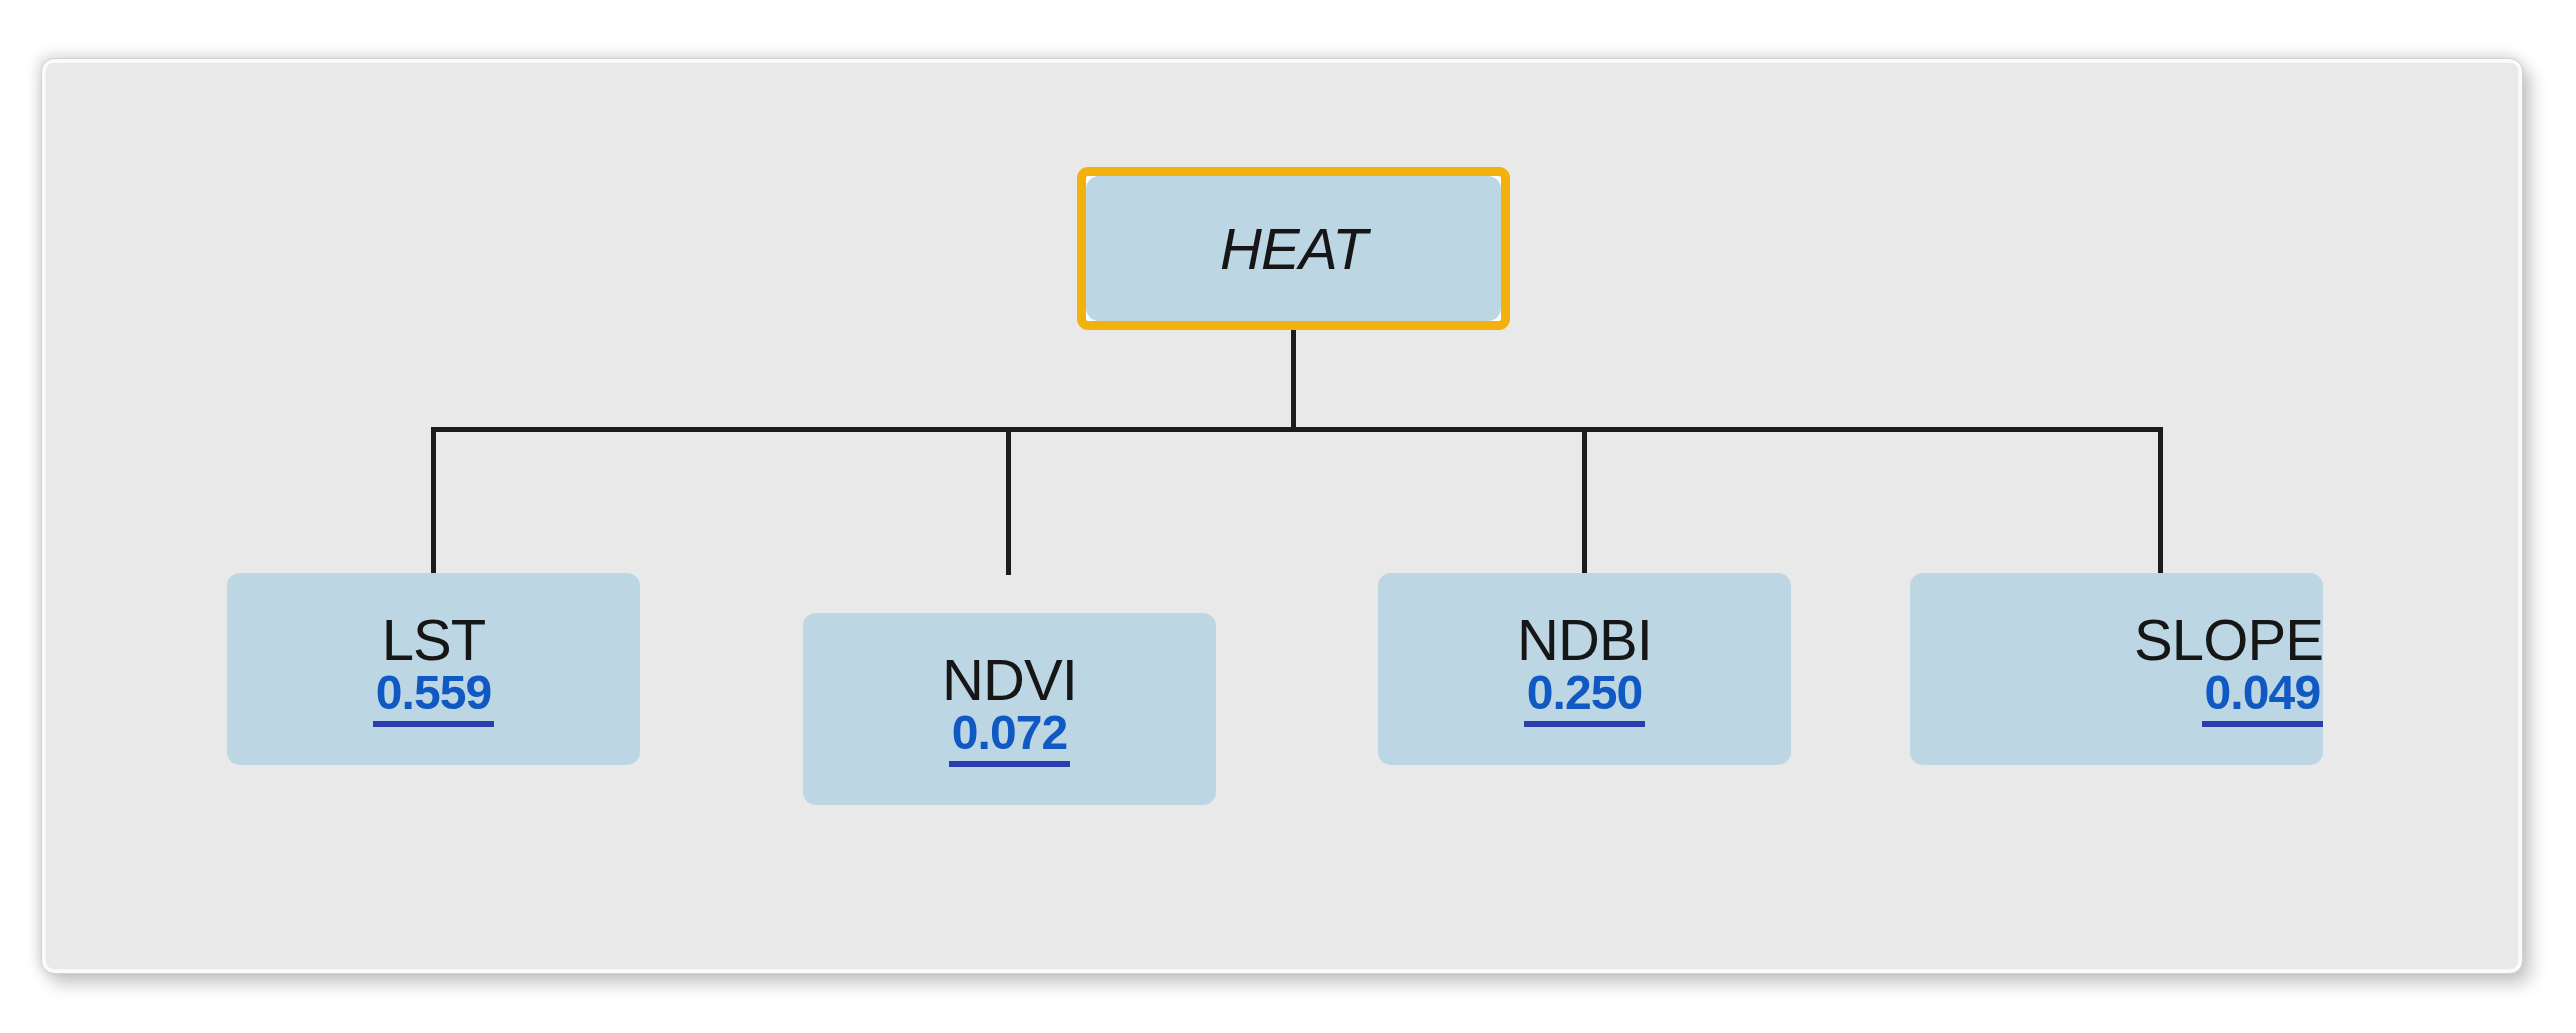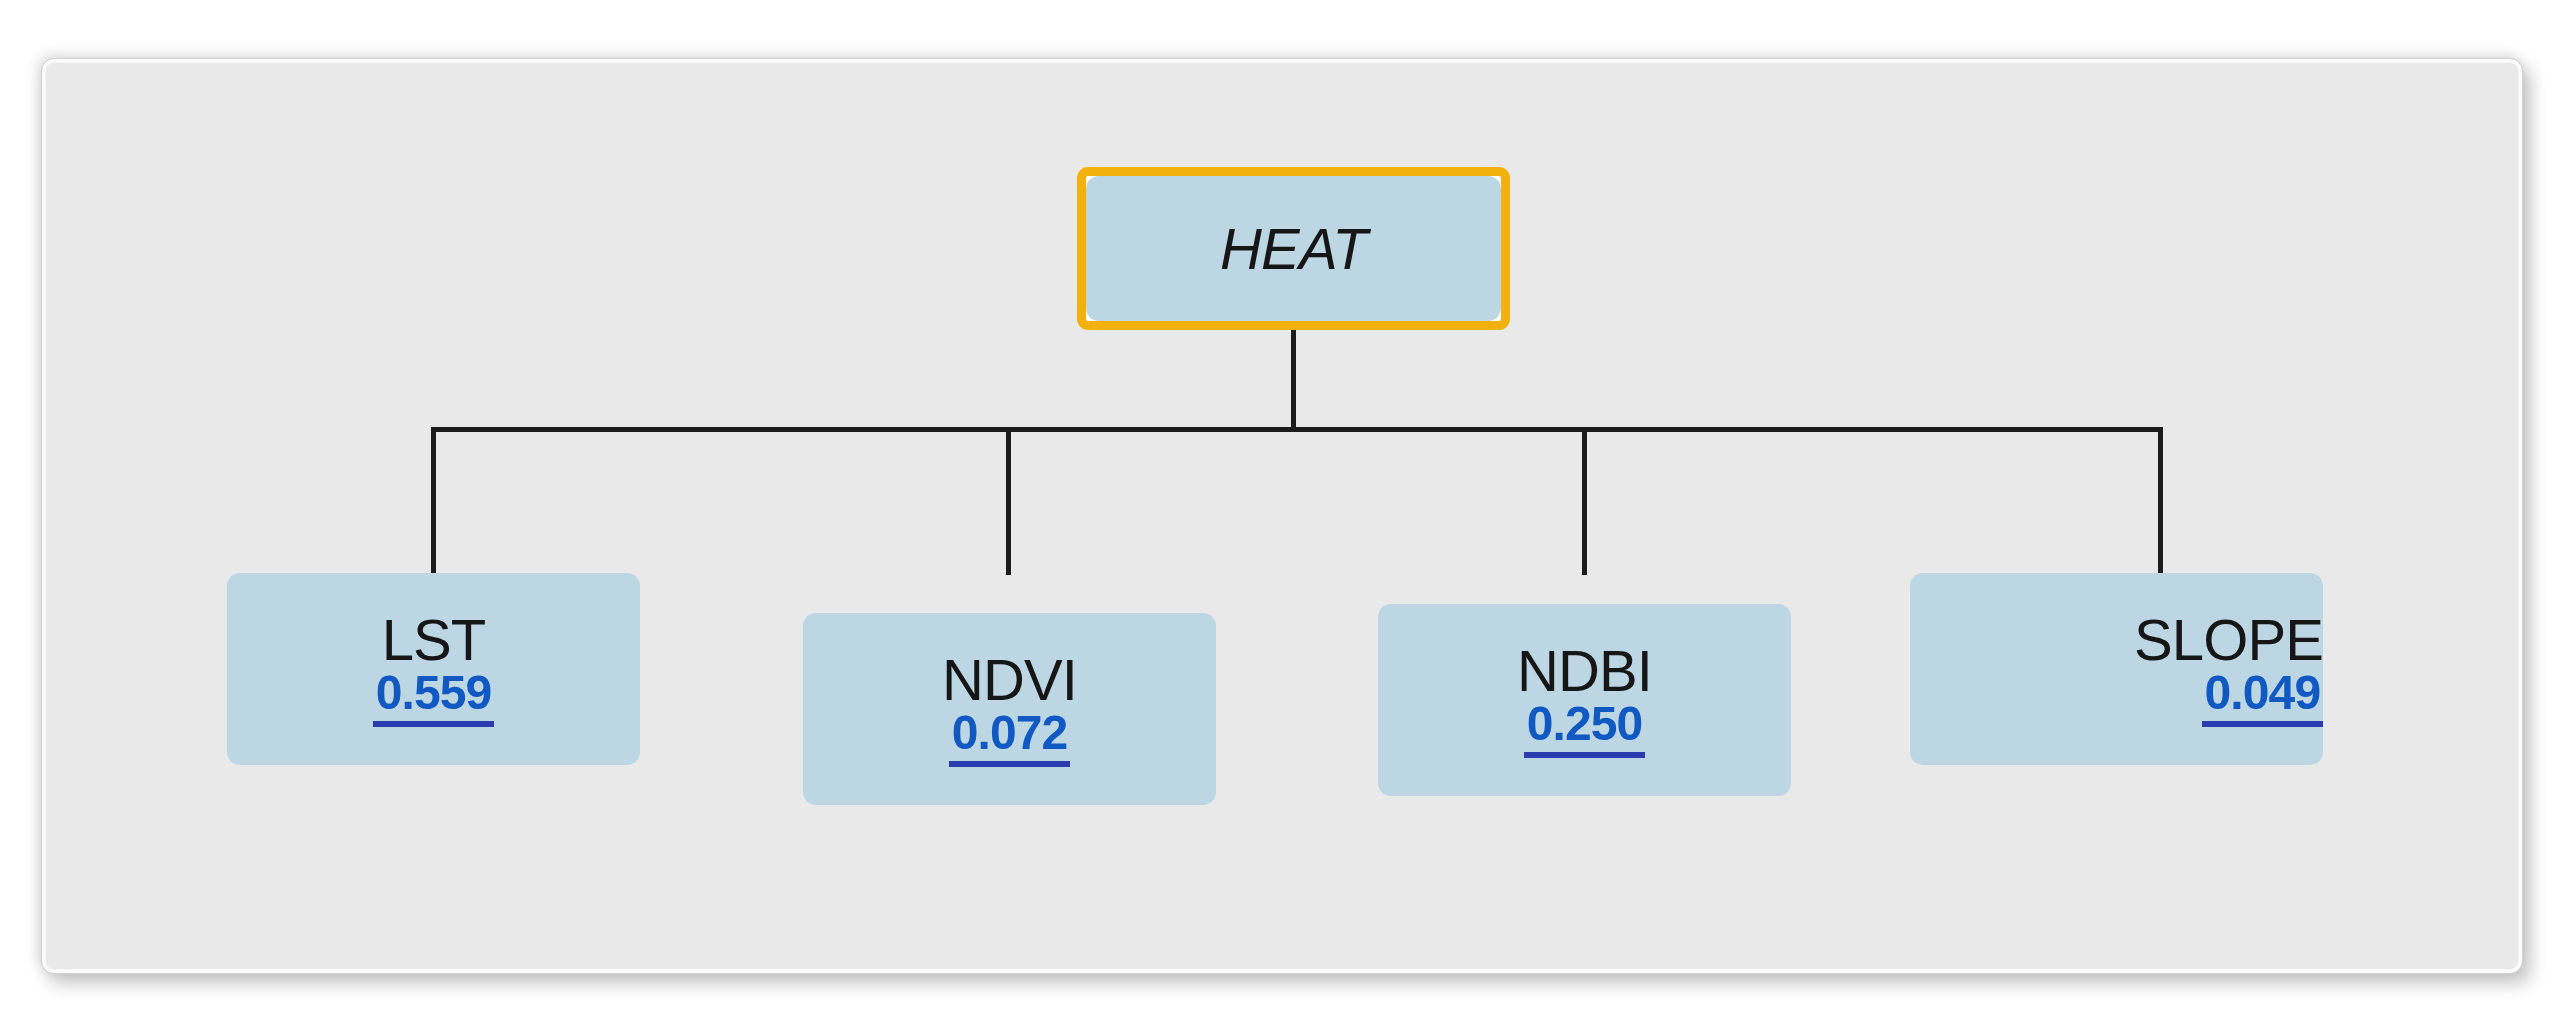--- a/index.html
+++ b/index.html
@@ -84,21 +84,21 @@
     background: #bcd6e4;
     border-radius: 13px;
     display: flex;
     flex-direction: column;
     align-items: center;
     justify-content: center;
     box-sizing: border-box;
   }
   .child-0 { left: 185px;  }
   .child-1 { left: 761px; margin-top: 40px;  }
-  .child-2 { left: 1336px; margin-top: 31px; }
+  .child-2 { left: 1336px; }
   .child-3 { left: 1868px; align-items: flex-end; }
 
   .child-label {
     font-size: 58px;
     letter-spacing: -0.9px;
     color: #161616;
     line-height: 1;
   }
   .child-value {
     font-size: 48px;

